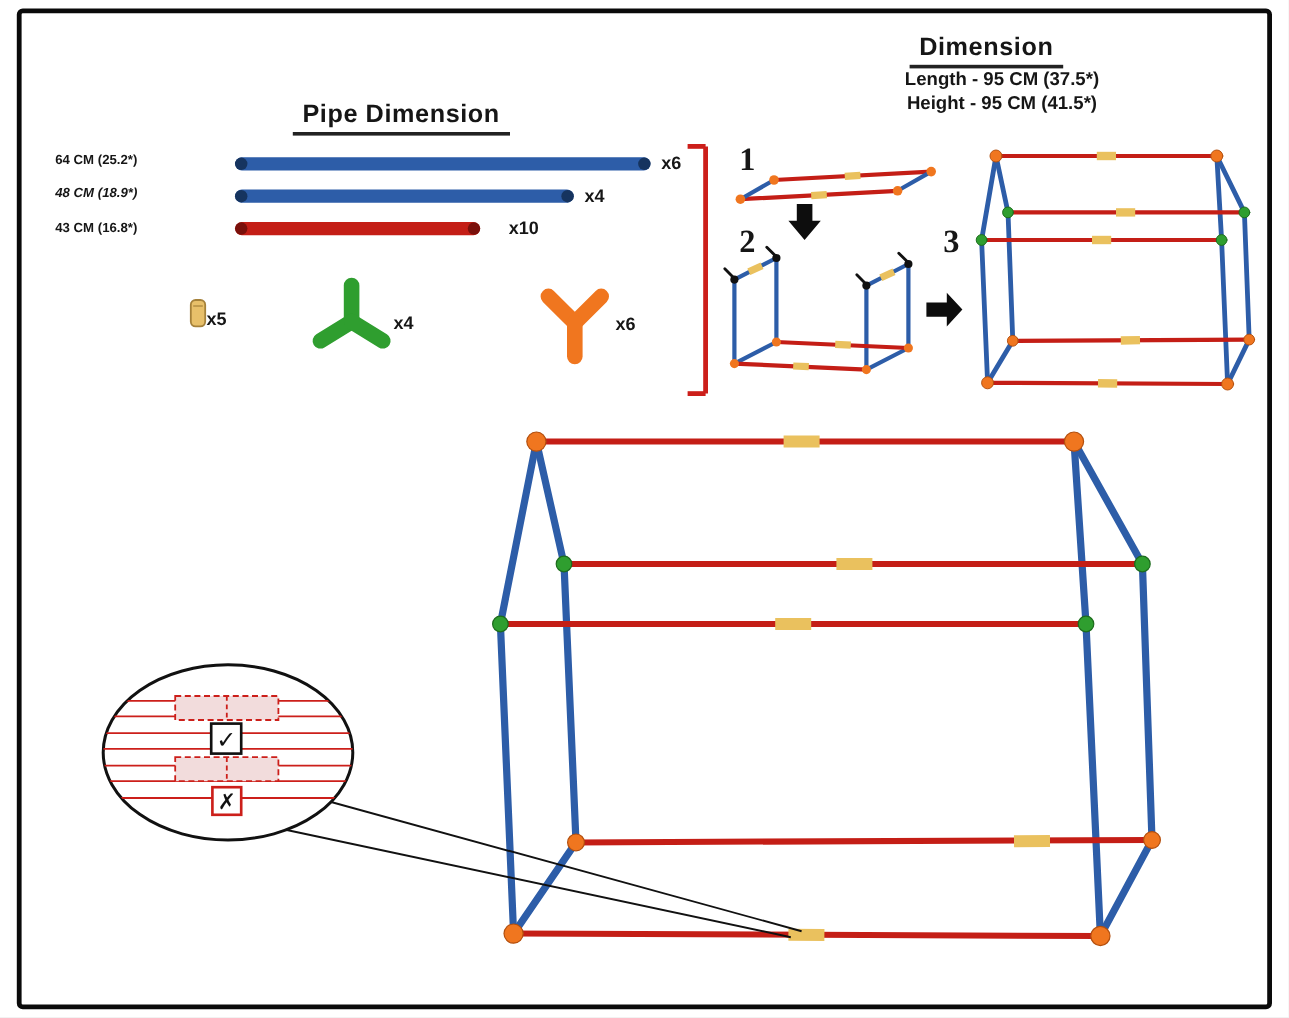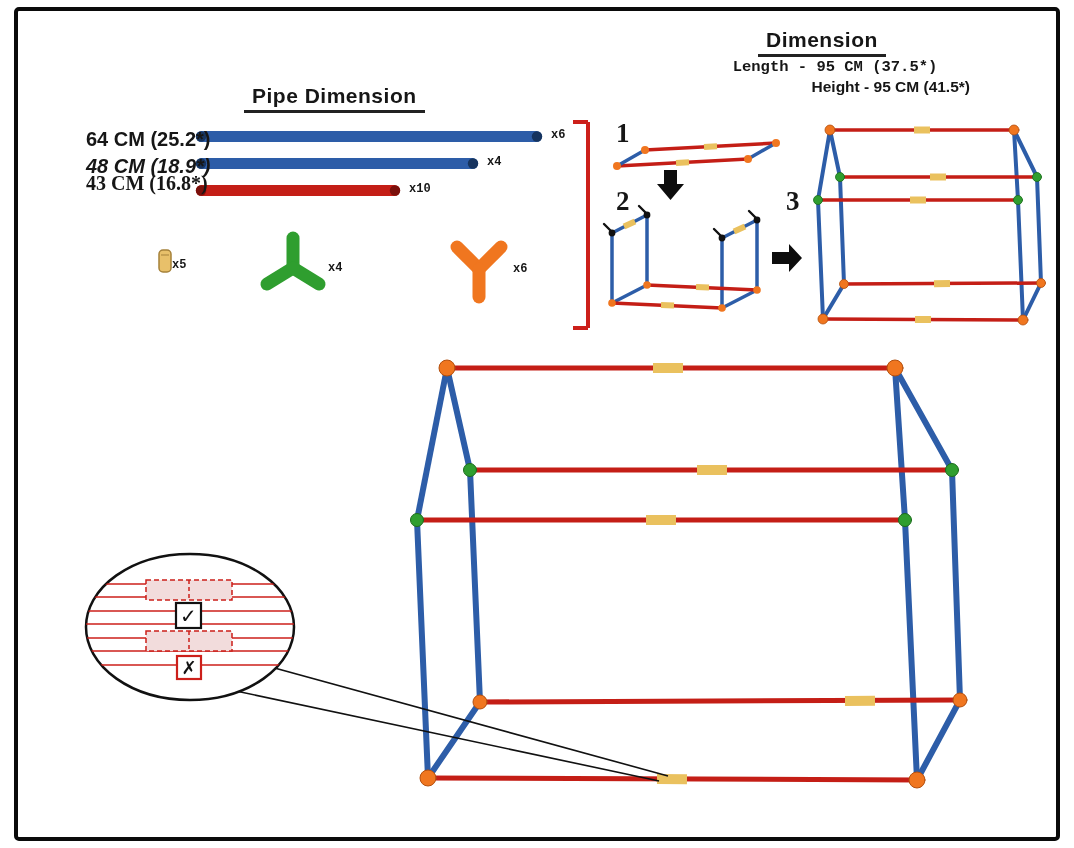--- a/index.html
+++ b/index.html
@@ -10,22 +10,22 @@
   .frame {
     position:absolute; left:14px; top:7px; right:14px; bottom:7px;
     border:4px solid #0a0a0a; border-radius:5px; pointer-events:none;
   }
   .art { position:absolute; left:0; top:0; }
   .t {
     position:absolute; font-weight:bold; color:#161616; white-space:nowrap;
     font-family:"Liberation Sans", sans-serif;
   }
   .title { font-size:21px; border-bottom:3px solid #222; padding:0 8px 2px 8px; letter-spacing:0.5px; }
-  .lbl   { font-size:20px;margin-left:40px; }
-  .cnt   { font-size:12px;font-family:Liberation Mono, monospace; }
+  .lbl   { font-size:11px; }
+  .cnt   { font-size:15px; }
   .dimline { font-size:15.5px; line-height:20px; text-align:center; width:270px; }
   .stepnum { font-family:"Liberation Serif", serif; font-size:27px; font-weight:bold; }
   .dims { position:absolute; left:700px; top:57px; width:270px; }
 </style>
 </head>
 <body>
 
 <div class="page">
 
   <svg class="art" width="1074" height="848" viewBox="0 0 1074 848">
@@ -249,31 +249,31 @@
       <rect x="177" y="656" width="24" height="23" fill="#ffffff" stroke="#cc1f1a" stroke-width="2.2"></rect>
       <text x="189" y="674" text-anchor="middle" font-size="18" font-weight="bold" font-family="DejaVu Sans, sans-serif" fill="#111">✗</text>
     </g>
   </svg>
 
   <div class="t title" style="left:758px; top:28px;">Dimension</div>
 
   <div class="t title" style="left:244px; top:84px;">Pipe Dimension</div>
 
   <div class="dims">
-    <div class="t dimline" style="position:static;font-family:Liberation Mono, monospace;">Length - 95 CM (37.5*)</div>
-    <div class="t dimline" style="position:static;text-align:right;">Height - 95 CM (41.5*)</div>
+    <div class="t dimline" style="position:static;">Length - 95 CM (37.5*)</div>
+    <div class="t dimline" style="position:static;">Height - 95 CM (41.5*)</div>
   </div>
 
   <div class="t lbl" style="left:46px; top:128px;">64 CM (25.2*)</div>
   <div class="t lbl" style="left:46px; top:155px;font-style:italic;">48 CM (18.9*)</div>
-  <div class="t lbl" style="left:46px; top:172px;font-family:Liberation Serif, serif;">43 CM (16.8*)</div>
+  <div class="t lbl" style="left:46px; top:184px;">43 CM (16.8*)</div>
 
   <div class="t cnt" style="left:551px; top:128px;">x6</div>
   <div class="t cnt" style="left:487px; top:155px;">x4</div>
-  <div class="t cnt" style="left:409px; top:182px;">x10</div>
+  <div class="t cnt" style="left:424px; top:182px;">x10</div>
 
   <div class="t cnt" style="left:172px; top:258px;">x5</div>
   <div class="t cnt" style="left:328px; top:261px;">x4</div>
   <div class="t cnt" style="left:513px; top:262px;">x6</div>
 
   <div class="t stepnum" style="left:616px; top:118px;">1</div>
   <div class="t stepnum" style="left:616px; top:186px;">2</div>
   <div class="t stepnum" style="left:786px; top:186px;">3</div>
 
   <div class="frame"></div>

